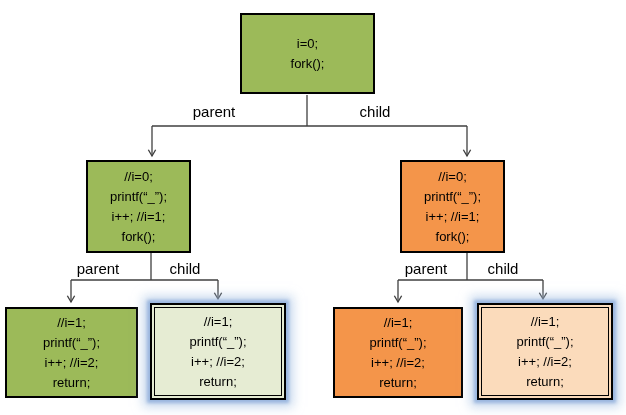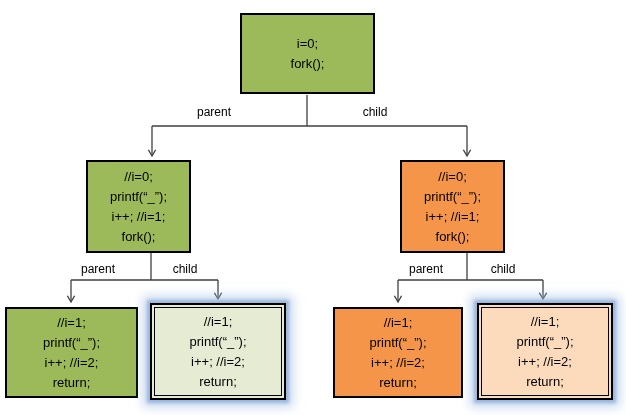--- a/index.html
+++ b/index.html
@@ -22,21 +22,21 @@
   .hbox{
     position:absolute;box-sizing:border-box;border:2px solid var(--border,#000);padding:2px;
     box-shadow:0 0 3px 3px rgba(150,178,221,0.9), 0 0 10px 7px rgba(163,191,227,0.6);
   }
   .hbox-inner{
     box-sizing:border-box;width:100%;height:100%;border:1px solid var(--border,#000);
     display:flex;flex-direction:column;justify-content:center;align-items:center;
     font-size:13px;line-height:20px;text-align:center;
   }
   .edge-label{
-    position:absolute;transform:translateX(-50%);font-size:12px;line-height:16px;white-space:nowrap;
+    position:absolute;transform:translateX(-50%);font-size:15px;line-height:16px;white-space:nowrap;
   }
 </style>
 </head>
 <body>
 
 <div class="canvas">
 
   <svg class="connectors" width="626" height="415" aria-hidden="true">
     <defs>
       <marker id="arrowhead" viewBox="0 0 10 10" refX="7.5" refY="5" markerWidth="8" markerHeight="8" orient="auto">

